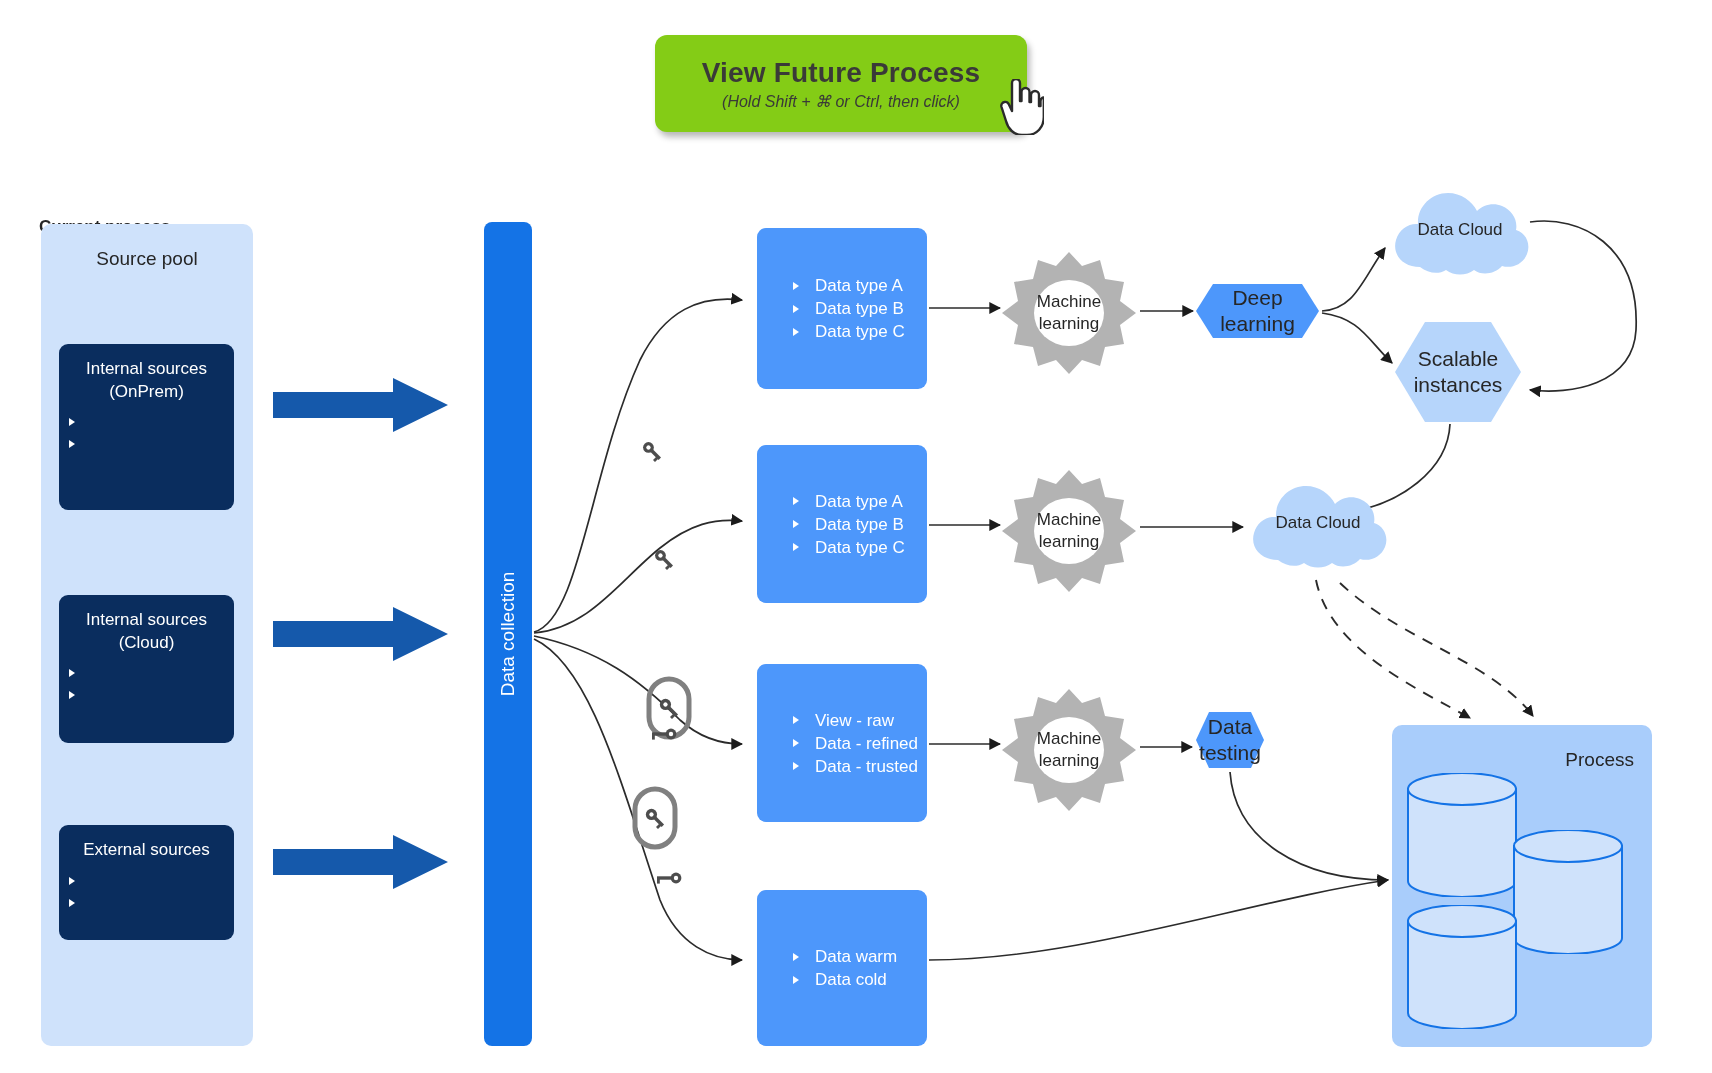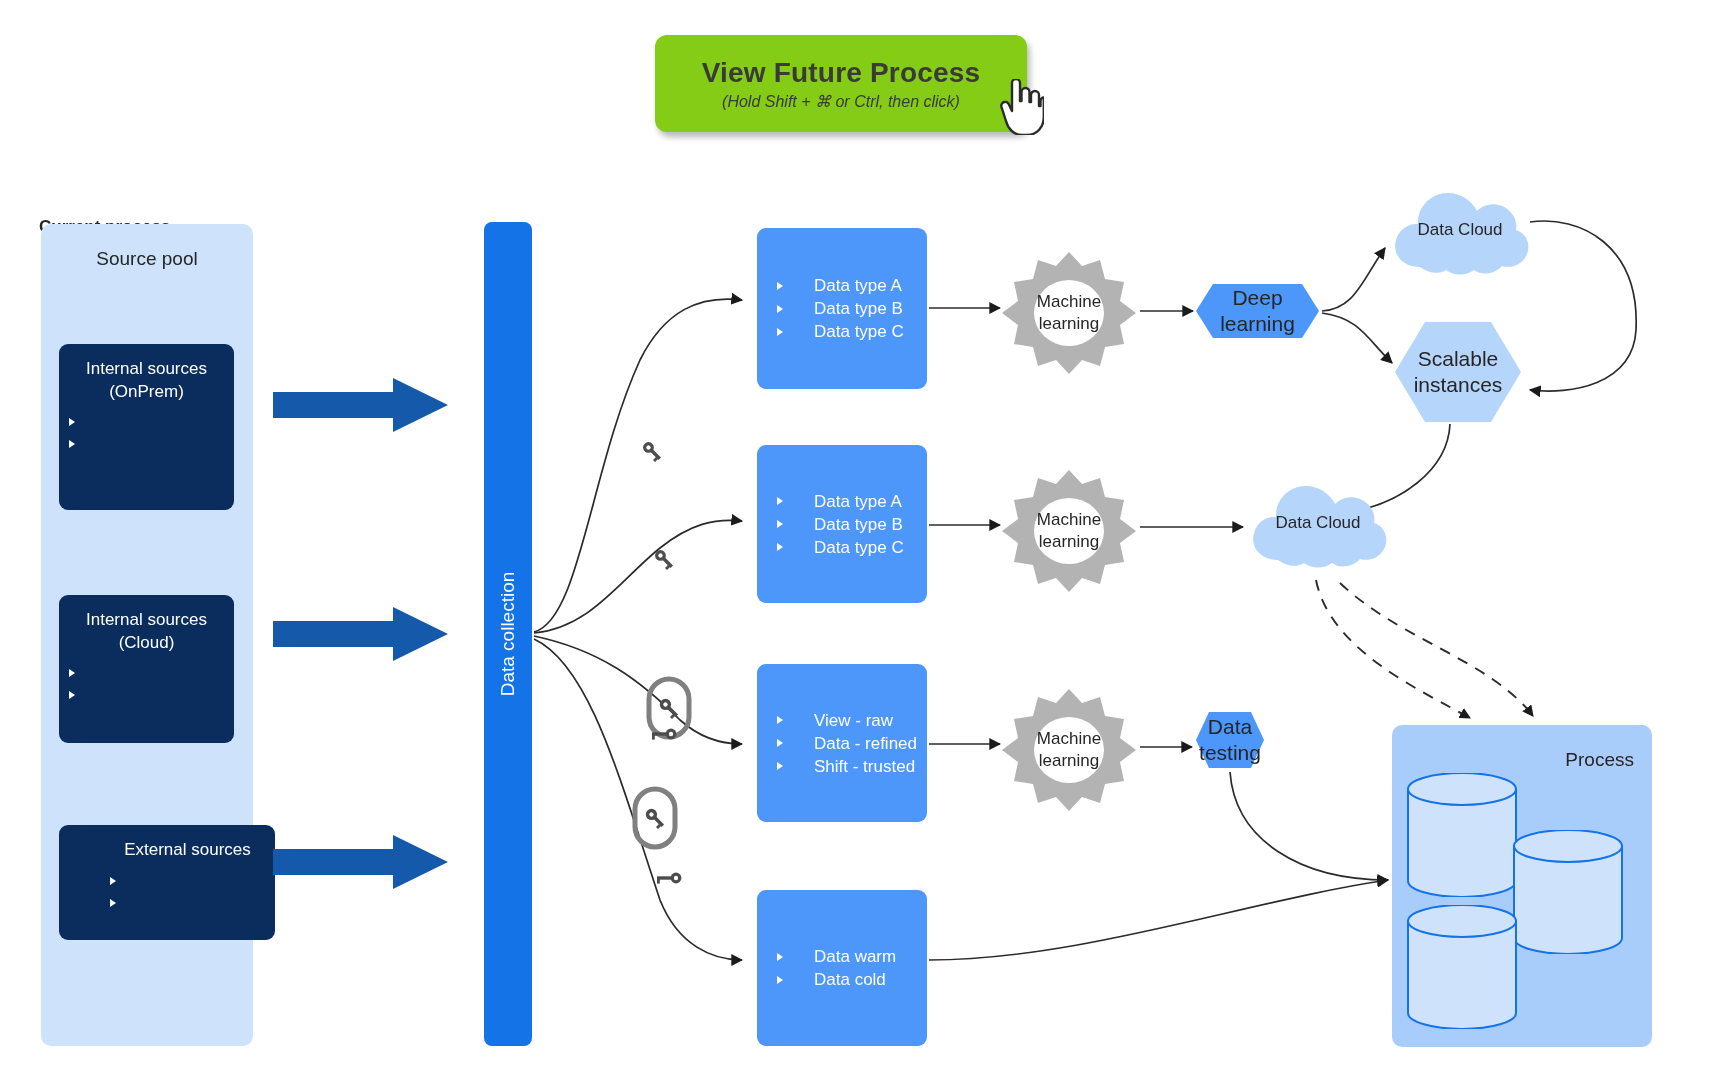--- a/index.html
+++ b/index.html
@@ -25,35 +25,35 @@
   .pool{position:absolute;left:41px;top:224px;width:212px;height:822px;
         background:#cfe2fb;border-radius:10px;}
   .pool-label{position:absolute;left:0;top:24px;width:212px;text-align:center;
               font-size:19px;color:#262626;}
   .srcbox{position:absolute;left:59px;width:175px;background:#0a2d5e;border-radius:9px;}
   .srcbox .ttl{color:#ffffff;font-size:17px;text-align:center;line-height:1.33;padding-top:14px;}
   .bullets{margin-top:8px;padding-left:10px;}
   .bullets .b{color:#ffffff;font-size:12px;line-height:22px;}
   #src1{top:344px;height:166px;}
   #src2{top:595px;height:148px;}
-  #src3{top:825px;height:115px;padding-left:41px;}
+  #src3{top:825px;height:115px;}
 
   .bigarrow{position:absolute;height:54px;width:175px;}
 
   
   .dcbar{position:absolute;left:484px;top:222px;width:48px;height:824px;
          background:#1473e6;border-radius:8px;}
   .dcbar span{position:absolute;left:50%;top:50%;
       transform:translate(-50%,-50%) rotate(-90deg);white-space:nowrap;
       color:#fff;font-size:19px;}
 
   
   .dbox{position:absolute;left:757px;width:170px;background:#4d97fb;border-radius:9px;
         display:flex;flex-direction:column;justify-content:center;}
-  .dbox .row{display:flex;align-items:center;gap:31px;padding-left:20px;
+  .dbox .row{display:flex;align-items:center;gap:16px;padding-left:36px;
              color:#ffffff;font-size:17px;line-height:23px;}
   .tri{display:inline-block;width:0;height:0;border-left:6px solid #ffffff;
        border-top:4.5px solid transparent;border-bottom:4.5px solid transparent;}
   #dbox1{top:228px;height:161px;}
   #dbox2{top:445px;height:158px;}
   #dbox3{top:664px;height:158px;}
   #dbox4{top:890px;height:156px;}
 
   
   .gear{position:absolute;width:138px;height:126px;}
@@ -289,21 +289,21 @@
     <div class="row">
         <span class="tri"></span>
         <span>View - raw</span>
       </div>
     <div class="row">
         <span class="tri"></span>
         <span>Data - refined</span>
       </div>
     <div class="row">
         <span class="tri"></span>
-        <span>Shift - trusted</span>
+        <span>Data - trusted</span>
       </div>
   </div>
   <div class="dbox" id="dbox4">
     <div class="row">
         <span class="tri"></span>
         <span>Data warm</span>
       </div>
     <div class="row">
         <span class="tri"></span>
         <span>Data cold</span>

